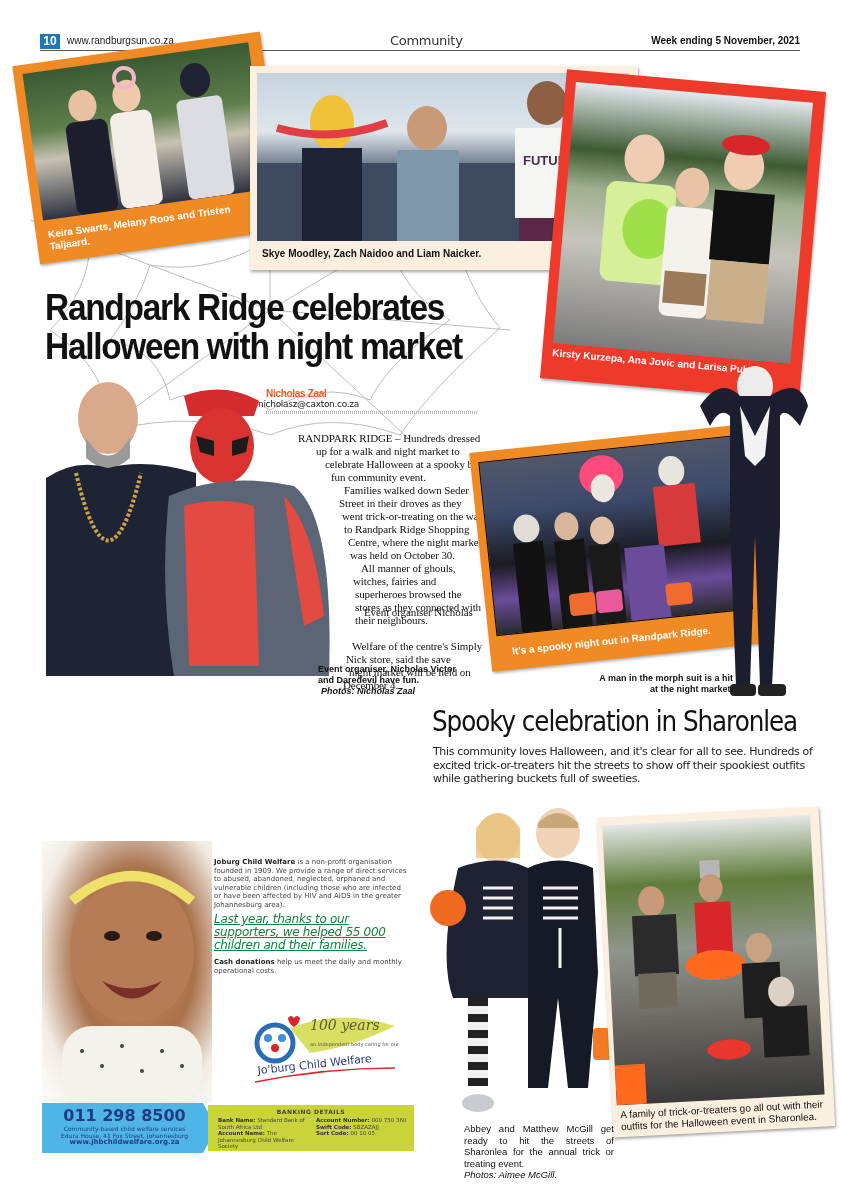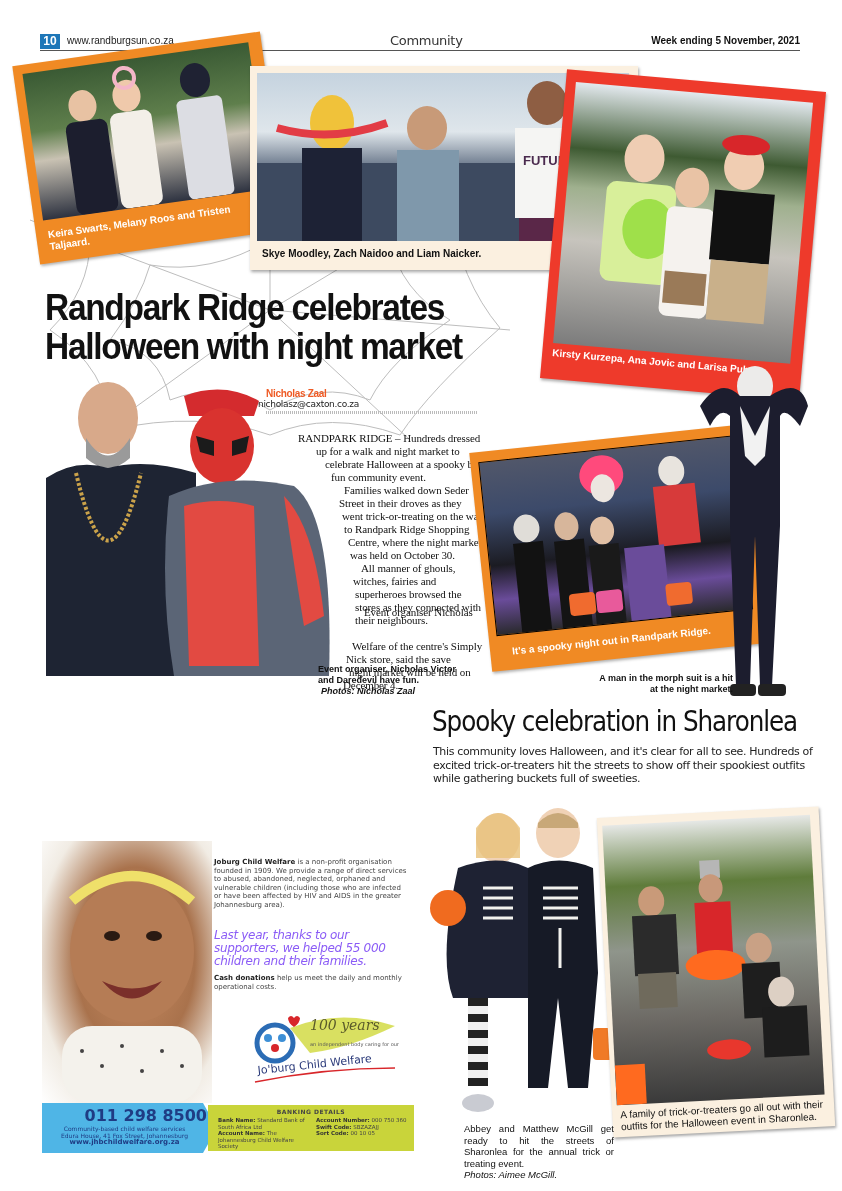--- a/index.html
+++ b/index.html
@@ -76,26 +76,26 @@
   .ad { position: absolute; left: 42px; top: 708px; width: 372px; height: 449px; background: #fff; }
   .ad-banner { position: absolute; left: 0; top: 0; width: 372px; height: 130px; background: #3c4f9e; }
   .ad-creating { position: absolute; left: 45px; top: 16px; font: italic bold 44px "DejaVu Serif", serif; color: #cfd83a; letter-spacing: -2px; }
   .ad-families { position: absolute; left: 207px; top: 38px; font: bold 22px "DejaVu Sans", sans-serif; color: #cfd83a; letter-spacing: -0.5px; }
   .ad-sharing { position: absolute; left: 98px; top: 81px; font: bold 21px "DejaVu Sans", sans-serif; color: #56c1ea; letter-spacing: -0.5px; }
   .ad-love { position: absolute; left: 212px; top: 56px; font: italic 50px "DejaVu Serif", serif; color: #56c1ea; letter-spacing: -2px; }
   .ad-baby { position: absolute; left: 0; top: 133px; width: 170px; height: 262px;
     background: radial-gradient(ellipse at 55% 45%, #c98d63 0%, #a9724c 45%, #f1ece4 75%, #ffffff 100%); }
   .ad-text { position: absolute; left: 172px; top: 150px; width: 195px; font: 7px "DejaVu Sans", sans-serif; color: #444; line-height: 8.5px; }
   .ad-text b { color: #222; }
-  .ad-highlight { display: block; margin: 20px 0 6px; font: italic 12px "DejaVu Sans", sans-serif; color: #8b5cf6; line-height: 13px; letter-spacing: -0.3px; }
+  .ad-highlight { display: block; margin: 4px 0 6px; font: italic 12px "DejaVu Sans", sans-serif; color: #15803d; line-height: 13px; letter-spacing: -0.3px; text-decoration: underline; }
   .ad-logo { position: absolute; left: 208px; top: 300px; width: 150px; height: 80px; }
   .ad-footer { position: absolute; left: 0; top: 395px; width: 372px; height: 50px; }
   .ad-phone-box { position: absolute; left: 0; top: 0; width: 175px; height: 50px; background: #4fb5e6;
     clip-path: polygon(0 0, 92% 0, 100% 50%, 92% 100%, 0 100%); }
-  .ad-phone { position: absolute; left: 0; top: 3px; width: 165px; text-align: right; font: bold 16px "DejaVu Sans", sans-serif; color: #1f3c84; }
+  .ad-phone { position: absolute; left: 0; top: 3px; width: 165px; text-align: center; font: bold 16px "DejaVu Sans", sans-serif; color: #1f3c84; }
   .ad-addr { position: absolute; left: 0; top: 22px; width: 165px; text-align: center; font: 6px "DejaVu Sans", sans-serif; color: #1f3c84; line-height: 7px; }
   .ad-web { font-weight: bold; font-size: 7px; }
   .ad-bank { position: absolute; left: 166px; top: 2px; width: 206px; height: 46px; background: #c9d43a; }
   .ad-bank-title { position: absolute; left: 0; top: 3px; width: 206px; text-align: center; font: bold 6px "DejaVu Sans", sans-serif; color: #444; letter-spacing: 0.5px; }
   .ad-bank-col { position: absolute; top: 12px; font: 5.5px "DejaVu Sans", sans-serif; color: #444; line-height: 6.5px; }
   .ad-bank-col b { color: #333; }
 
   
   .sub-head { position: absolute; left: 432px; top: 705px; font: 28px "DejaVu Sans", sans-serif; color: #111; letter-spacing: -1.2px;
     transform: scaleX(0.88); transform-origin: left top; white-space: nowrap; }

